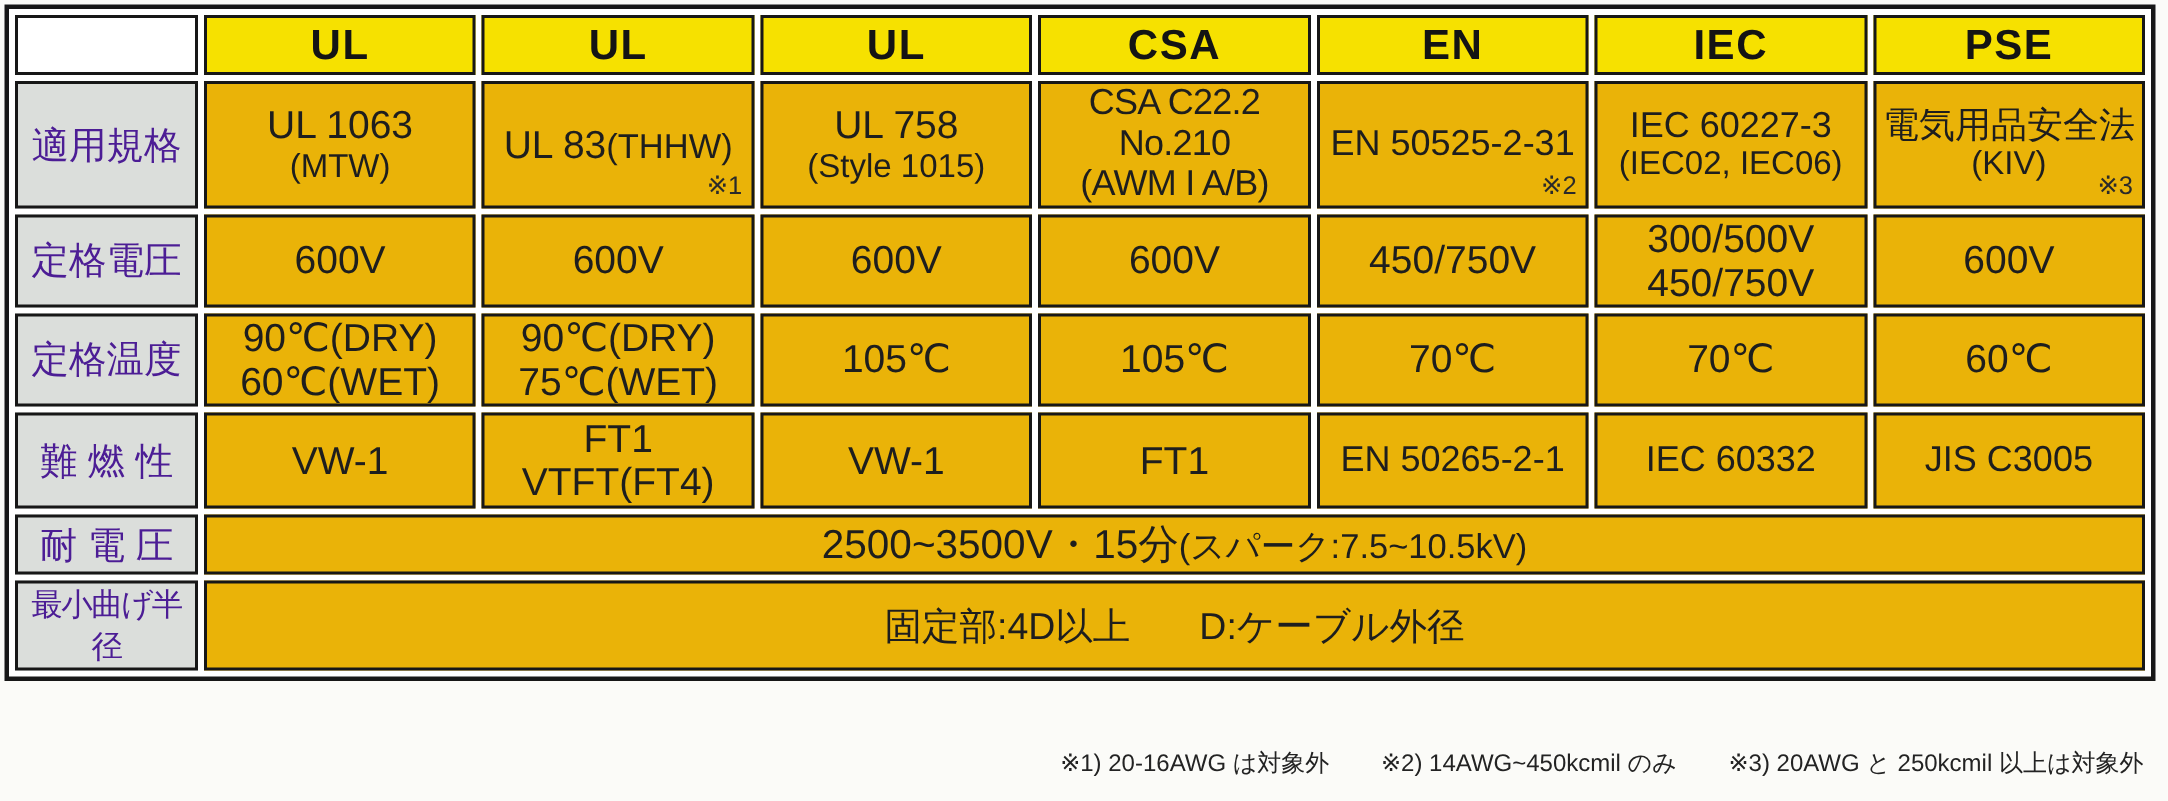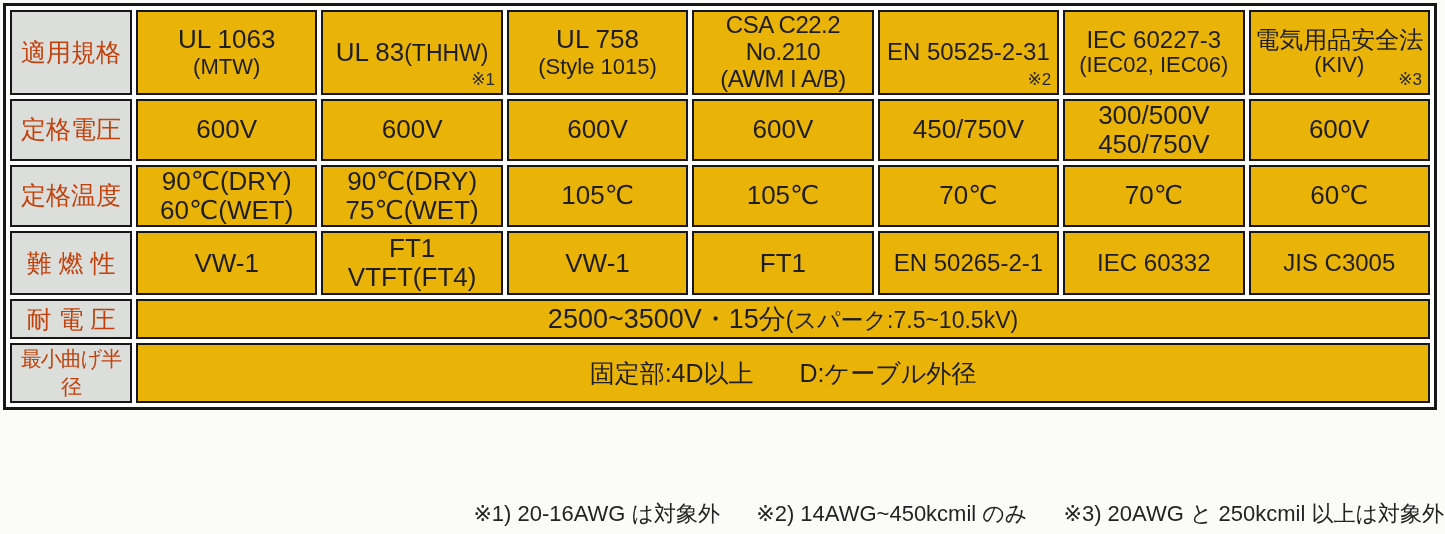--- a/index.html
+++ b/index.html
@@ -43,21 +43,21 @@
     background: #F6E100;
     font-size: 28px;
     font-weight: bold;
     letter-spacing: 1px;
     color: #141414;
   }
   td.corner { background: #ffffff; }
   td.lbl {
     background: #DBDEDB;
     font-size: 25px;
-    color: #c2410c;
+    color: #4c1d95;
   }
   td.lbl.small { font-size: 21px; letter-spacing: -1px; }
   tr.r-head  { height: 40px; }
   tr.r-std   { height: 64px; }
   tr.r-volt  { height: 54px; }
   tr.r-temp  { height: 48px; }
   tr.r-file  { height: 54px; }
   tr.r-flame { height: 64px; }
   tr.r-with  { height: 36px; }
   tr.r-bend  { height: 37px; }
@@ -78,23 +78,23 @@
   .cul { display: inline-block; white-space: nowrap; font-style: italic; }
   .cul-c { font-size: 19px; font-weight: bold; display: inline-block; transform: translateY(-3px); }
   .cul-mark { font-size: 38px; font-weight: 900; letter-spacing: -4px; display: inline-block; line-height: 1; }
   .cul-reg { font-size: 12px; display: inline-block; transform: translateY(-16px); }
   .w-main { font-size: 27px; }
   .w-paren { font-size: 23px; }
   .b-part2 { margin-left: 46px; }
   .span-cell { font-size: 25px; }
   .footnotes {
     position: absolute;
-    right: 1px;
+    right: 16px;
     top: 499px;
-    font-size: 22px;
+    font-size: 16px;
     color: #232323;
     white-space: nowrap;
   }
   .footnotes .fn { margin-left: 30px; }
   .footnotes .fn:first-child { margin-left: 0; }
 </style>
 </head>
 <body>
 
 <div class="sheet">
@@ -105,20 +105,30 @@
         <col>
           <col>
           <col>
           <col>
           <col>
           <col>
           <col>
       </colgroup>
 
       <tbody>
+          <tr class="r-head">
+        <td class="corner"></td>
+        <th class="hdr">UL</th>
+        <th class="hdr">UL</th>
+        <th class="hdr">UL</th>
+        <th class="hdr">CSA</th>
+        <th class="hdr">EN</th>
+        <th class="hdr">IEC</th>
+        <th class="hdr">PSE</th>
+      </tr>
 
       <tr class="r-std">
         <td class="lbl">適用規格</td>
         <td>
           <div class="l1">UL 1063</div>
           <div class="l2">(MTW)</div>
         </td>
         <td>
           <div class="l1"><span>UL 83</span><span class="paren">(THHW)</span></div>
           <span class="note">※1</span>

